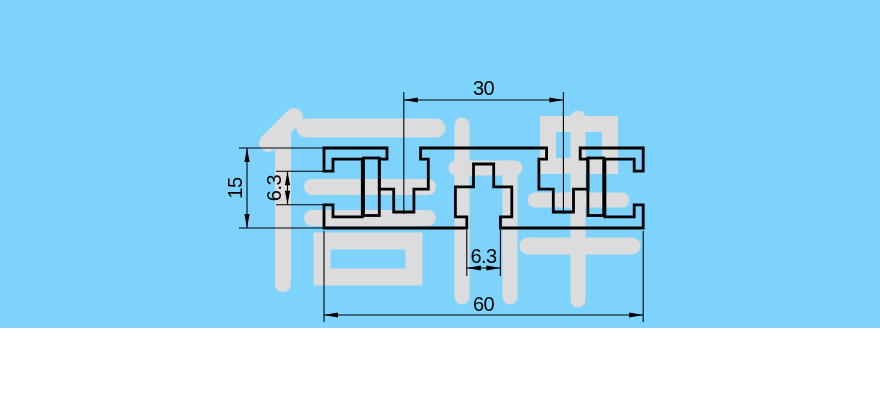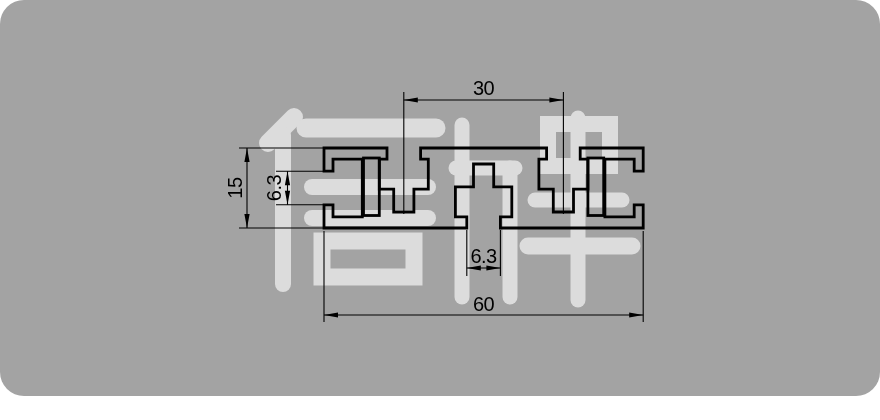--- a/index.html
+++ b/index.html
@@ -1,17 +1,17 @@
 <!DOCTYPE html>
 <html><head>
 <meta charset="utf-8">
 <style>
   html,body{margin:0;padding:0;background:#ffffff;}
-  .canvas{position:relative;width:880px;height:396px;background:#a3a3a3;overflow:hidden;
-          font-family:"Liberation Sans","DejaVu Sans",sans-serif;border-radius:24px;}
+  .canvas{position:relative;width:880px;height:328px;background:#7dd3fc;overflow:hidden;
+          font-family:"Liberation Sans","DejaVu Sans",sans-serif;}
   .layer{position:absolute;left:0;top:0;}
   .dim-text{font-family:"Liberation Sans","DejaVu Sans",sans-serif;font-size:20px;fill:#000;letter-spacing:-0.5px;}
   .thin{stroke:#000;stroke-width:1.1;fill:none;}
   .thick{stroke:#000;stroke-width:2.8;fill:none;stroke-linejoin:miter;}
   .arrow{fill:#000;stroke:none;}
   .wm{stroke:#dcdcdc;fill:none;stroke-linecap:round;}
 </style>
 </head>
 <body>
 

